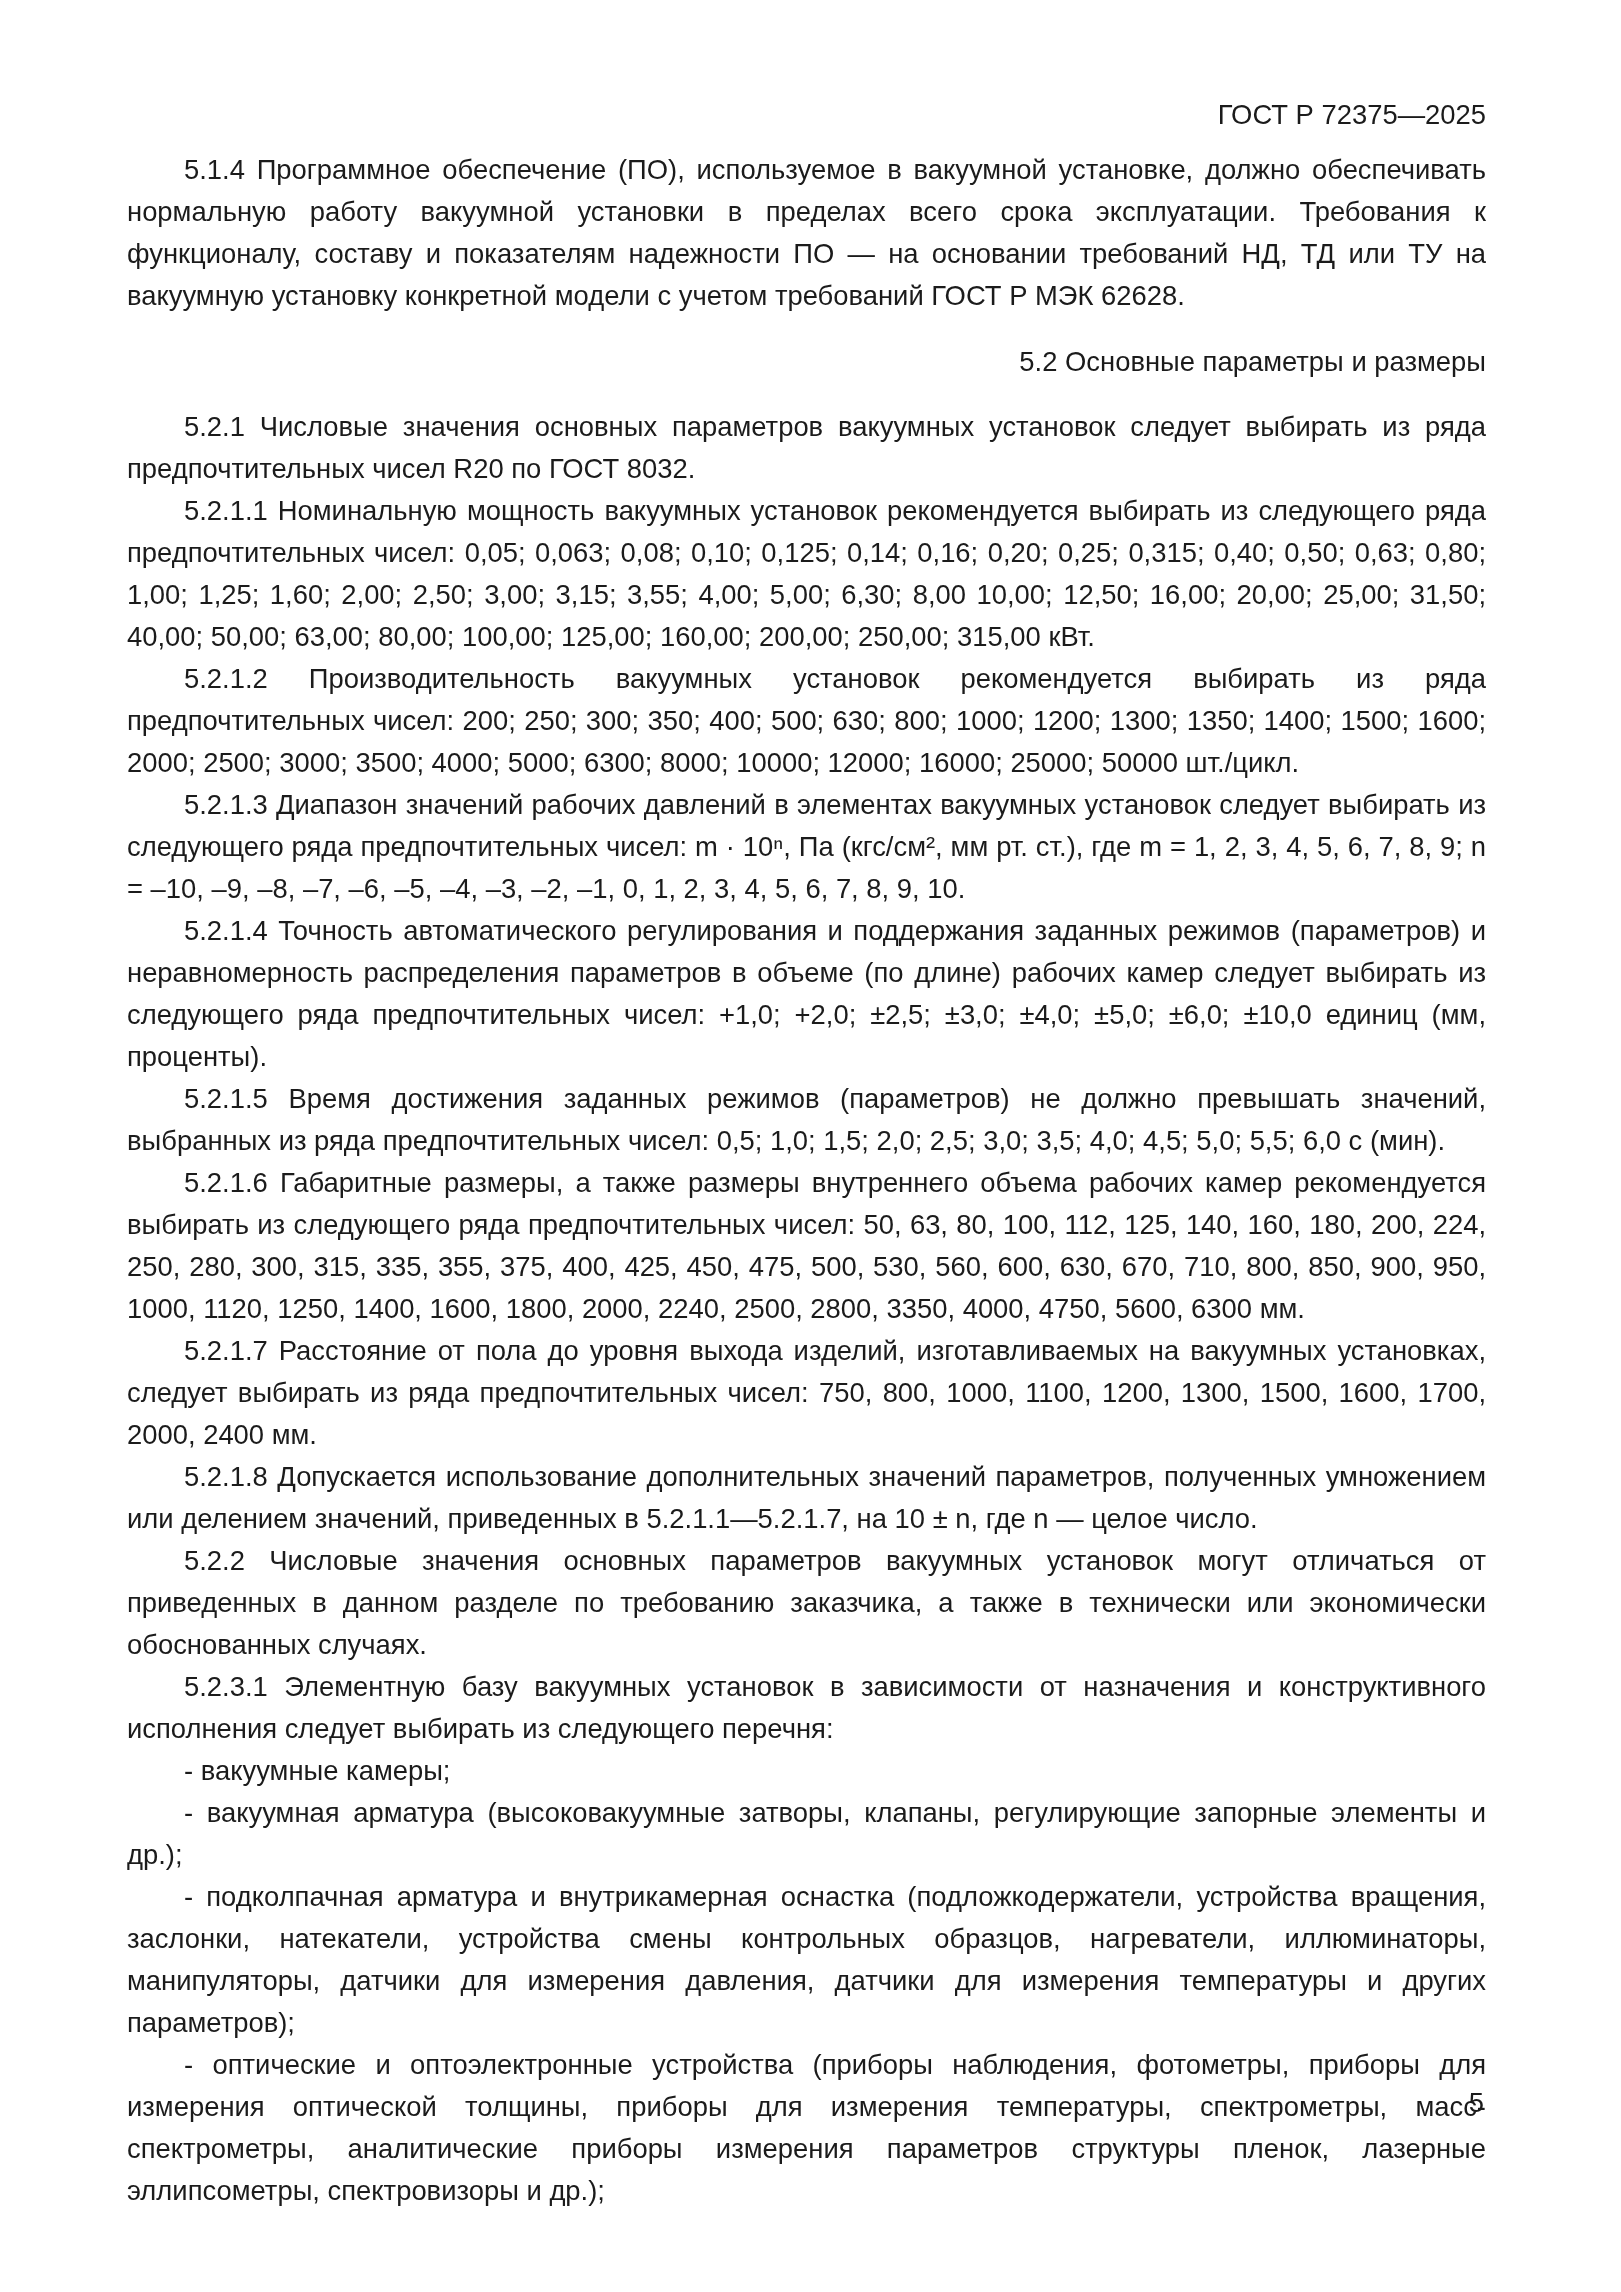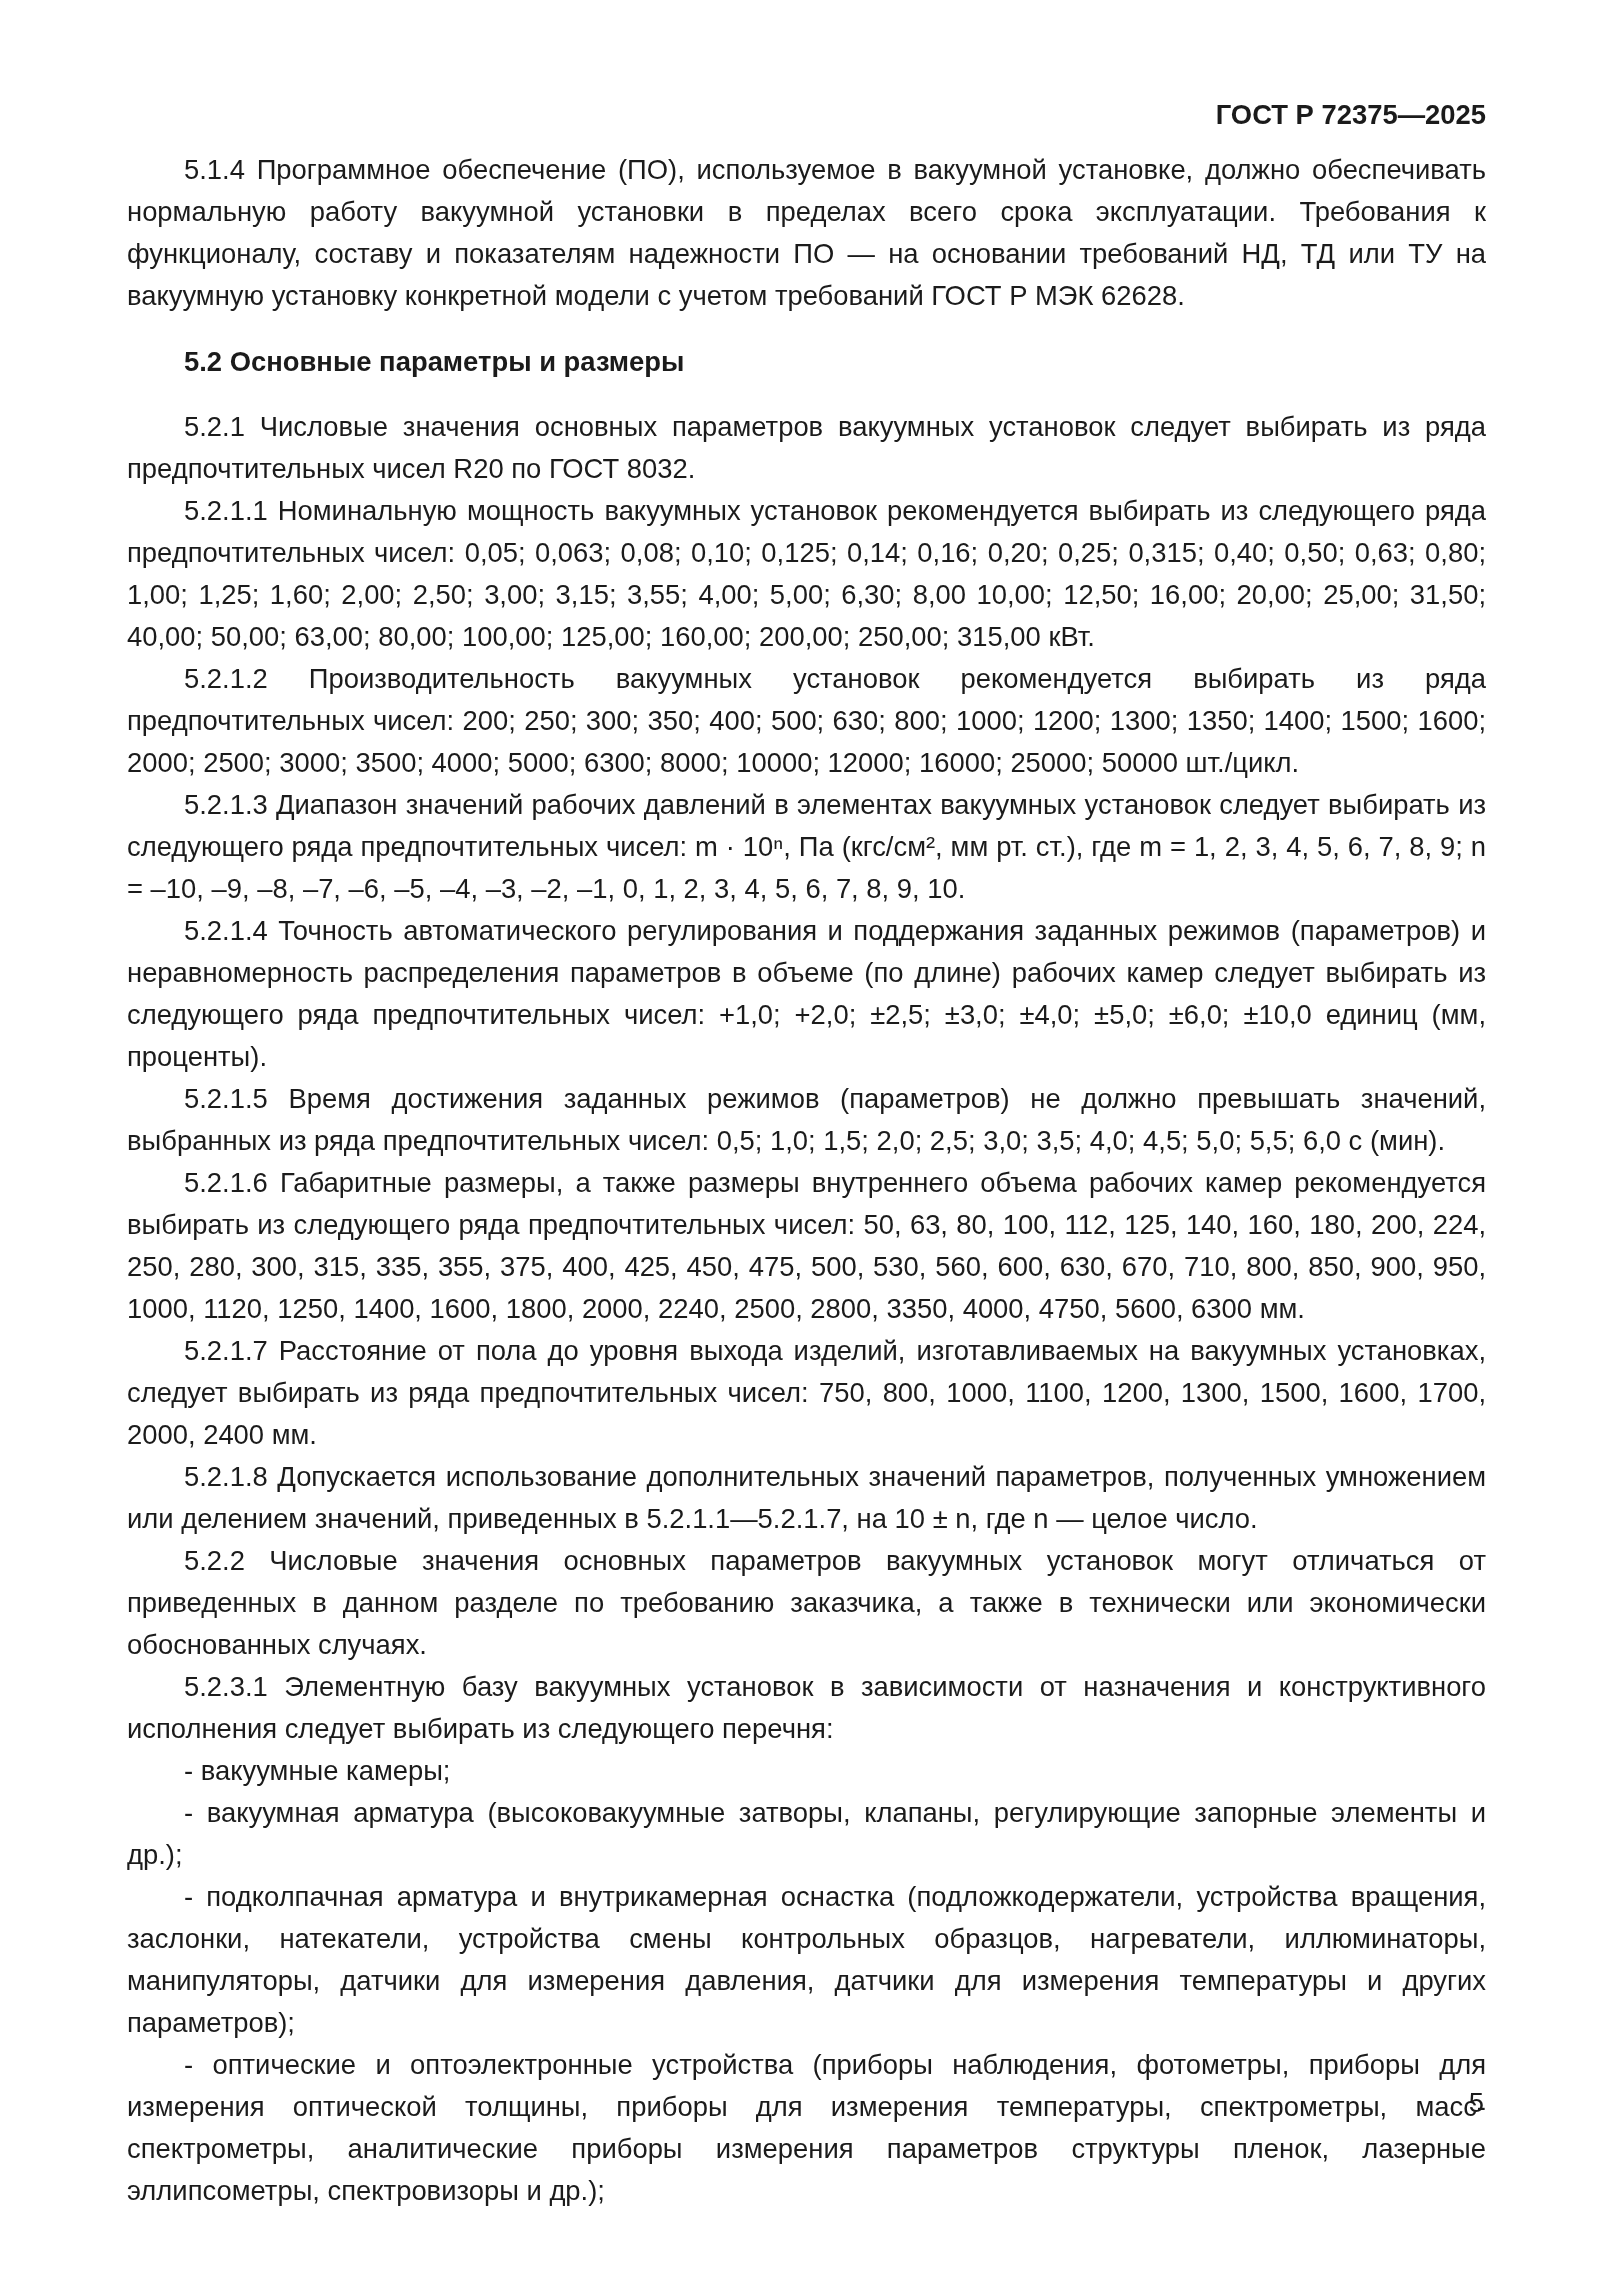--- a/index.html
+++ b/index.html
@@ -16,42 +16,42 @@
     color: #1b1b1b;
     overflow: hidden;
     box-sizing: border-box;
   }
   .running-header {
     position: absolute;
     top: 98px;
     left: 127px;
     right: 135px;
     text-align: right;
-    font-weight: bold;
+    font-weight: normal;
     font-size: 27.4px;
     line-height: 33px;
   }
   .content {
     position: absolute;
     top: 149px;
     left: 127px;
     right: 135px;
     font-size: 27.4px;
     line-height: 42px;
     text-align: justify;
   }
   .content p {
     margin: 0;
     padding: 0;
     text-indent: 57px;
   }
   .content p.heading {
     margin: 23.5px 0 23.5px 0;
-    font-weight: bold;
-    text-align: left;
+    font-weight: normal;
+    text-align: right;
   }
   .page-number {
     position: absolute;
     bottom: 174px;
     right: 137px;
     font-size: 27.4px;
     line-height: 33px;
   }
 </style>
 </head>

